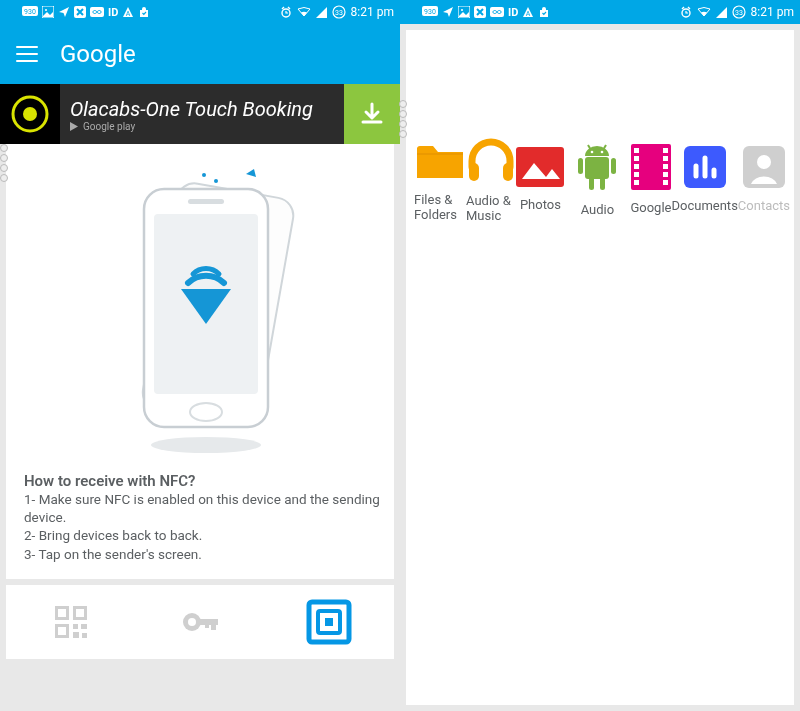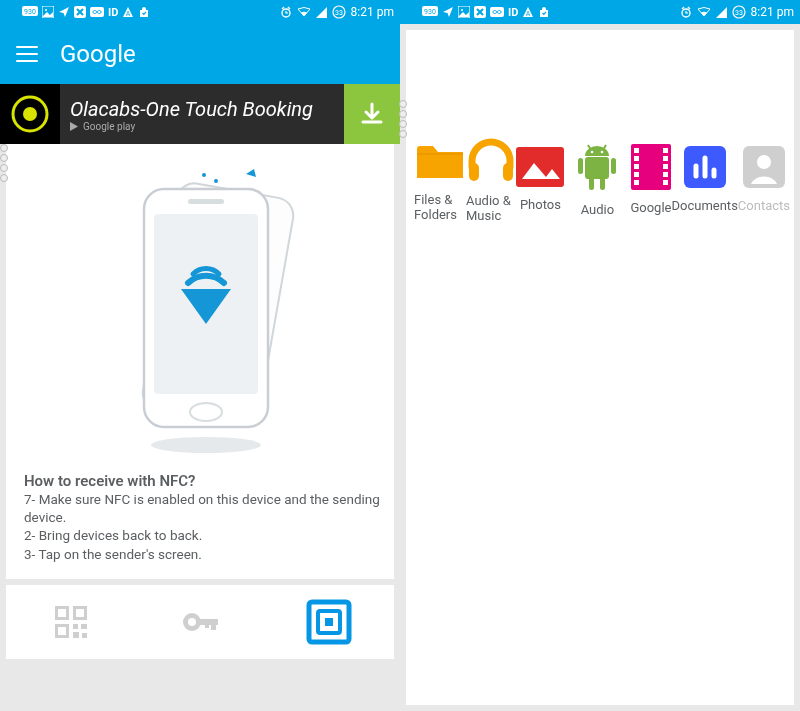--- a/index.html
+++ b/index.html
@@ -181,21 +181,21 @@
           <path d="M92 124 A26 26 0 0 1 128 124" fill="none" stroke="#1596d6" stroke-width="6" stroke-linecap="round"></path>
           <path d="M97 115 A18 18 0 0 1 123 115" fill="none" stroke="#1596d6" stroke-width="5" stroke-linecap="round"></path>
 
           <path d="M150 15 L158 10 L160 18 Z" fill="#1596d6"></path>
           <circle cx="120" cy="22" r="2" fill="#1596d6"></circle>
           <circle cx="108" cy="16" r="2" fill="#1596d6"></circle>
           <ellipse cx="110" cy="286" rx="55" ry="8" fill="#e6e9eb"></ellipse>
         </svg>
       </div>
       <div class="instr-title">How to receive with NFC?</div>
-      <div class="instr-line">7- Make sure NFC is enabled on this device and the sending device.</div>
+      <div class="instr-line">1- Make sure NFC is enabled on this device and the sending device.</div>
       <div class="instr-line">2- Bring devices back to back.</div>
       <div class="instr-line">3- Tap on the sender's screen.</div>
     </div>
 
     <div class="bottom-tabs">
       <div class="btab">
         <svg width="40" height="40">
           <g fill="#cfcfcf">
             <rect x="4" y="4" width="14" height="14"></rect>
               <rect x="7" y="7" width="8" height="8" fill="#fff"></rect>

